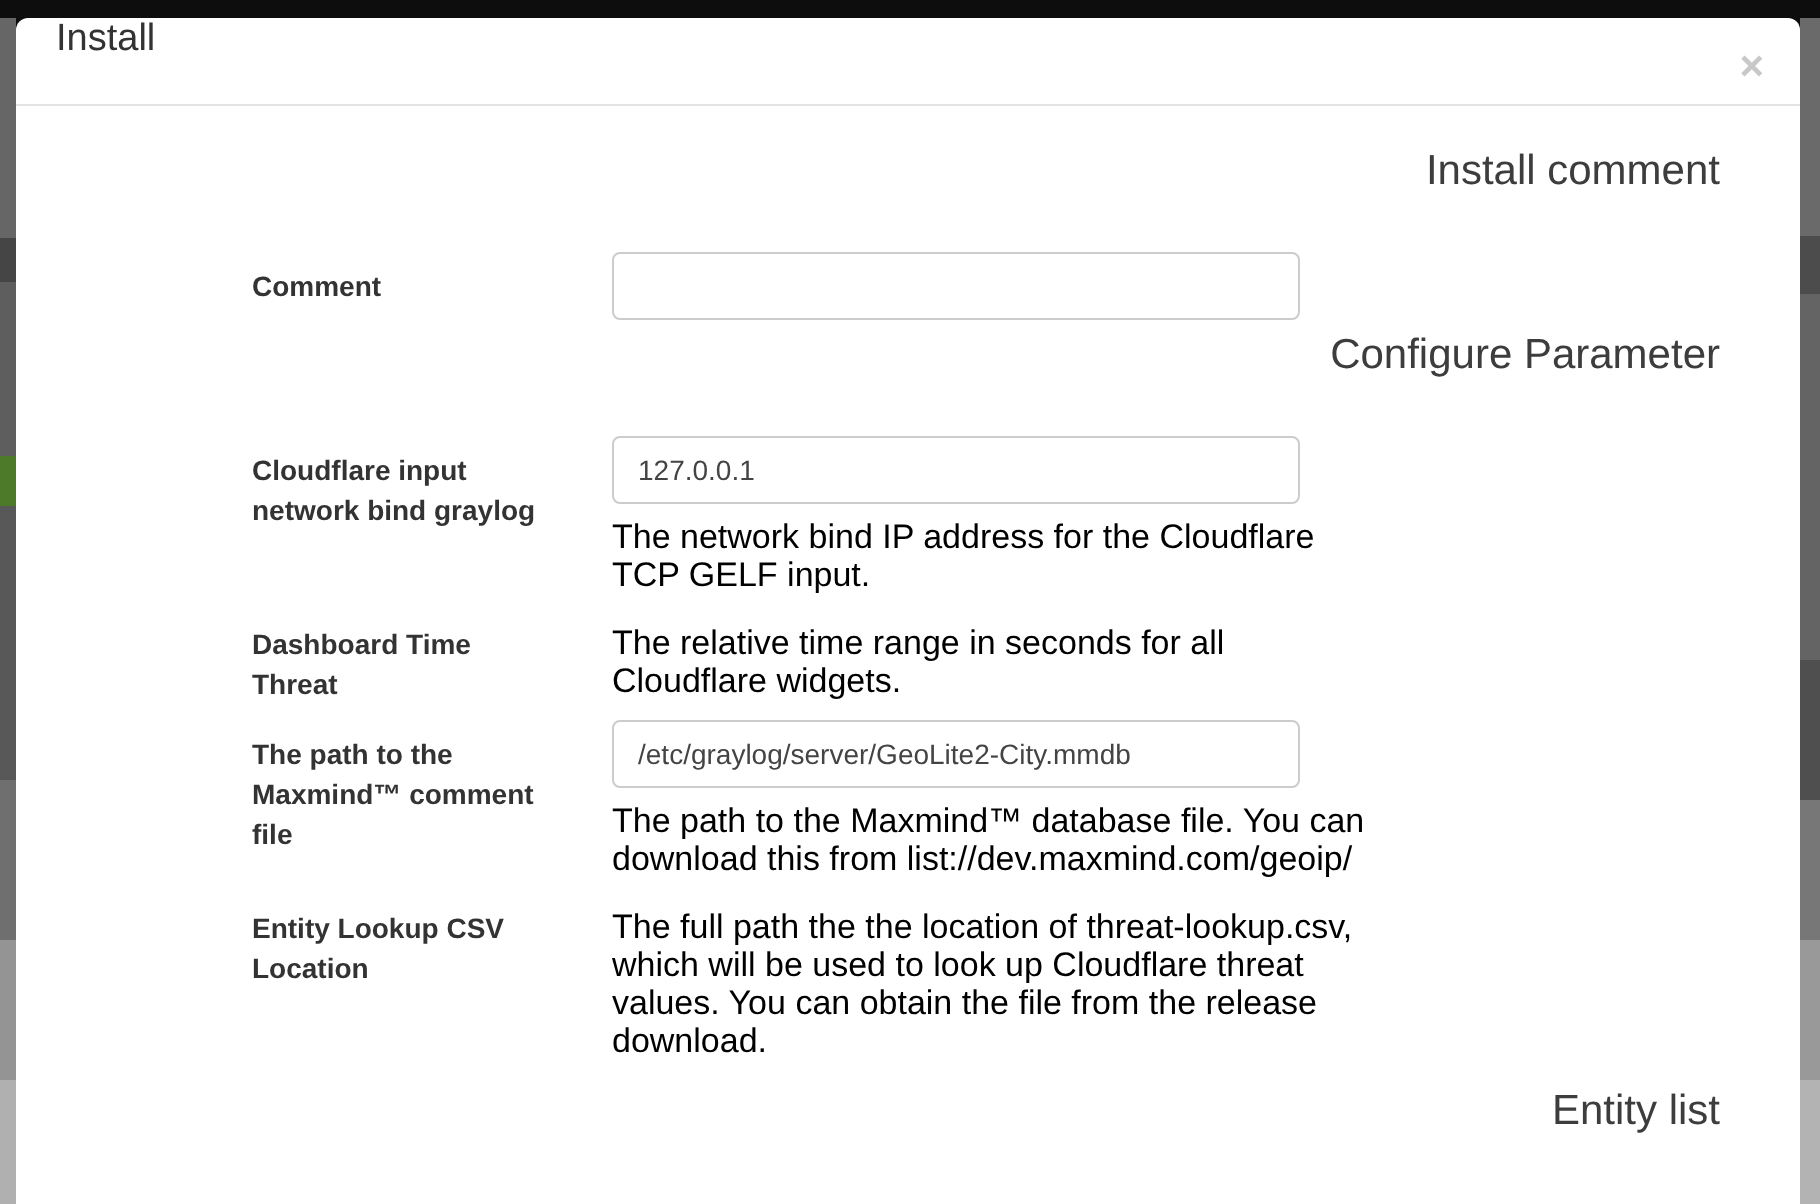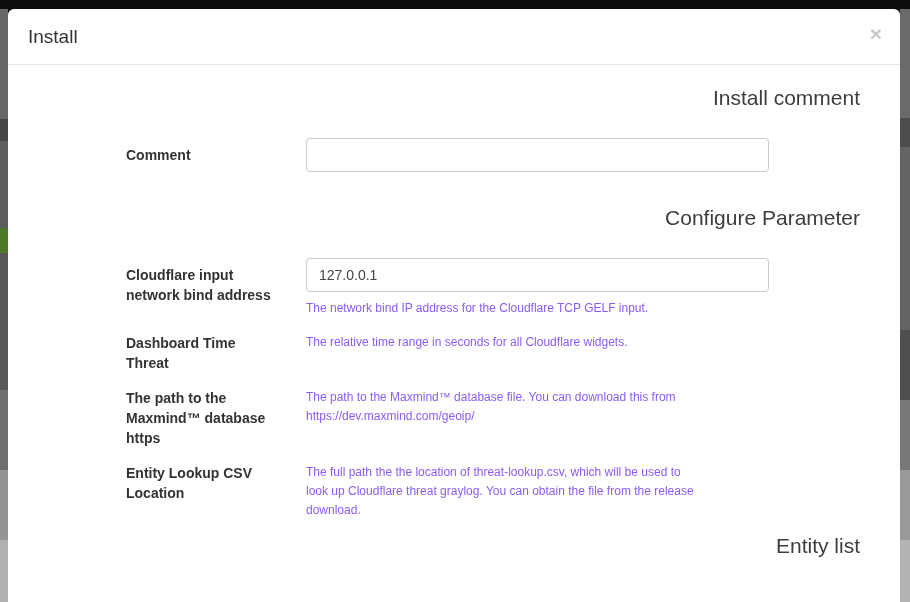--- a/index.html
+++ b/index.html
@@ -48,24 +48,24 @@
       #b3b3b3 531px, #b3b3b3 593px);
   }
   
   .modal {
     position: absolute; left: 8px; top: 9px; width: 892px; height: 660px;
     background: #ffffff;
     border-radius: 6px 6px 0 0;
   }
   .modal-header {
     position: relative;
-    height: 56px;
+    height: 44px;
     border-bottom: 1px solid #e3e3e3;
     display: flex;
-    align-items: center;
+    align-items: flex-start;
     padding: 0 20px;
   }
   .modal-title {
     font-size: 19px;
     font-weight: 400;
     color: #333333;
   }
   .close-btn {
     position: absolute;
     right: 18px;
@@ -83,55 +83,55 @@
     padding: 19px 40px 40px 86px;
   }
   .section-heading {
     font-size: 21px;
     font-weight: 400;
     color: #3d3d3d;
     line-height: 28px;
     margin: 0 0 26px 0;
     text-align: right;
   }
-  .section-heading.mt { margin-top: 32px; }
+  .section-heading.mt { margin-top: 4px; }
   .section-heading.last { margin-top: 12px; margin-bottom: 0; }
   .form-row {
     display: flex;
     margin-left: 32px;
     margin-bottom: 8px;
   }
   .control-label {
     flex: 0 0 180px;
     width: 180px;
     padding-top: 7px;
     padding-right: 28px;
     font-size: 14px;
     font-weight: 700;
     color: #333333;
     line-height: 20px;
   }
   .control-col { flex: 0 0 388px; width: 388px; }
   .text-input {
-    width: 463px;
+    width: 344px;
     height: 34px;
     border: 1px solid #cccccc;
     border-radius: 4px;
     padding: 6px 12px;
     font-size: 14px;
     color: #444444;
     font-family: "Liberation Sans", "DejaVu Sans", sans-serif;
     background: #ffffff;
     outline: none;
   }
   .help-text {
     margin-top: 7px;
-    font-size: 12px;
+    font-size: 17px;
     line-height: 19px;
-    color: #8b5cf6;
+    color: #000000;
   }
   .comment-row { margin-bottom: 0; }
 </style>
 </head>
 <body>
 
 <div class="page">
 
   <div class="backdrop-topbar"></div>
   <div class="backdrop-left"></div>
@@ -154,45 +154,46 @@
       <div class="form-row comment-row">
         <label class="control-label">Comment</label>
         <div class="control-col">
           <input type="text" class="text-input" value="" style="">
         </div>
       </div>
 
       <h2 class="section-heading mt">Configure Parameter</h2>
 
       <div class="form-row">
-        <label class="control-label">Cloudflare input network bind address</label>
+        <label class="control-label">Cloudflare input network bind graylog</label>
         <div class="control-col">
           <input type="text" class="text-input" value="127.0.0.1" style="">
           <div class="help-text">The network bind IP address for the Cloudflare TCP GELF input.</div>
         </div>
       </div>
 
       <div class="form-row">
         <label class="control-label">Dashboard Time Threat</label>
         <div class="control-col">
           <div class="help-text">The relative time range in seconds for all Cloudflare widgets.</div>
         </div>
       </div>
 
       <div class="form-row">
-        <label class="control-label">The path to the Maxmind™ database https</label>
+        <label class="control-label">The path to the Maxmind™ comment file</label>
         <div class="control-col">
-          <div class="help-text">The path to the Maxmind™ database file. You can download this from https://dev.maxmind.com/geoip/</div>
+          <input type="text" class="text-input" value="/etc/graylog/server/GeoLite2-City.mmdb" style="">
+          <div class="help-text">The path to the Maxmind™ database file. You can download this from list://dev.maxmind.com/geoip/</div>
         </div>
       </div>
 
       <div class="form-row">
         <label class="control-label">Entity Lookup CSV Location</label>
         <div class="control-col">
-          <div class="help-text">The full path the the location of threat-lookup.csv, which will be used to look up Cloudflare threat graylog. You can obtain the file from the release download.</div>
+          <div class="help-text">The full path the the location of threat-lookup.csv, which will be used to look up Cloudflare threat values. You can obtain the file from the release download.</div>
         </div>
       </div>
 
       <h2 class="section-heading last">Entity list</h2>
 
     </div>
   </div>
 </div>
 
 </body></html>

